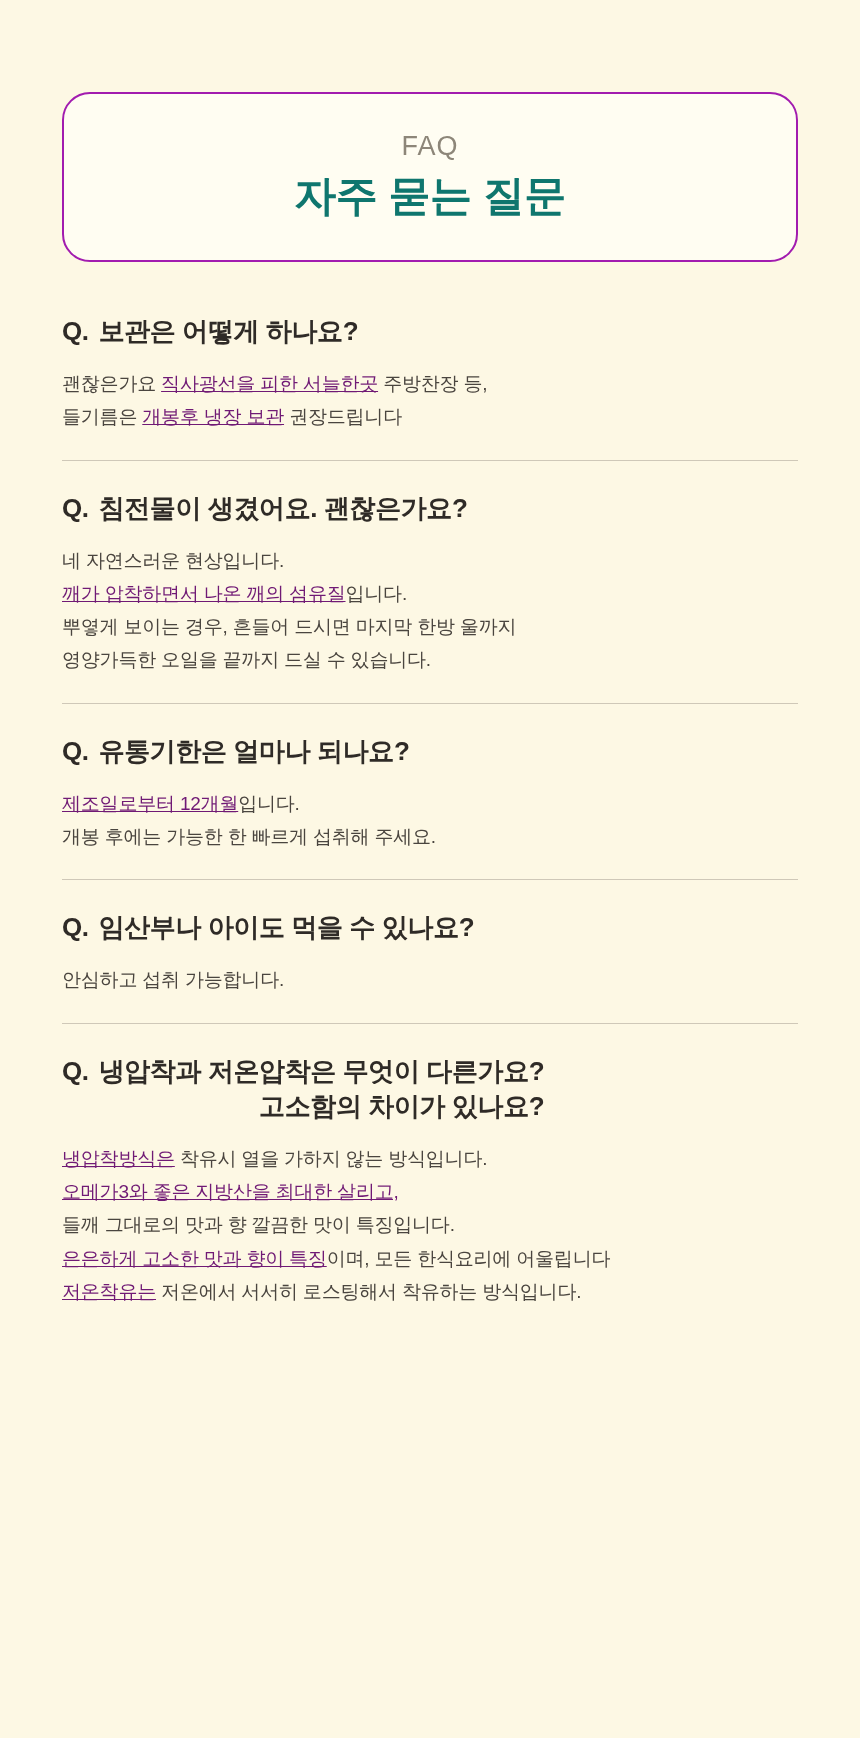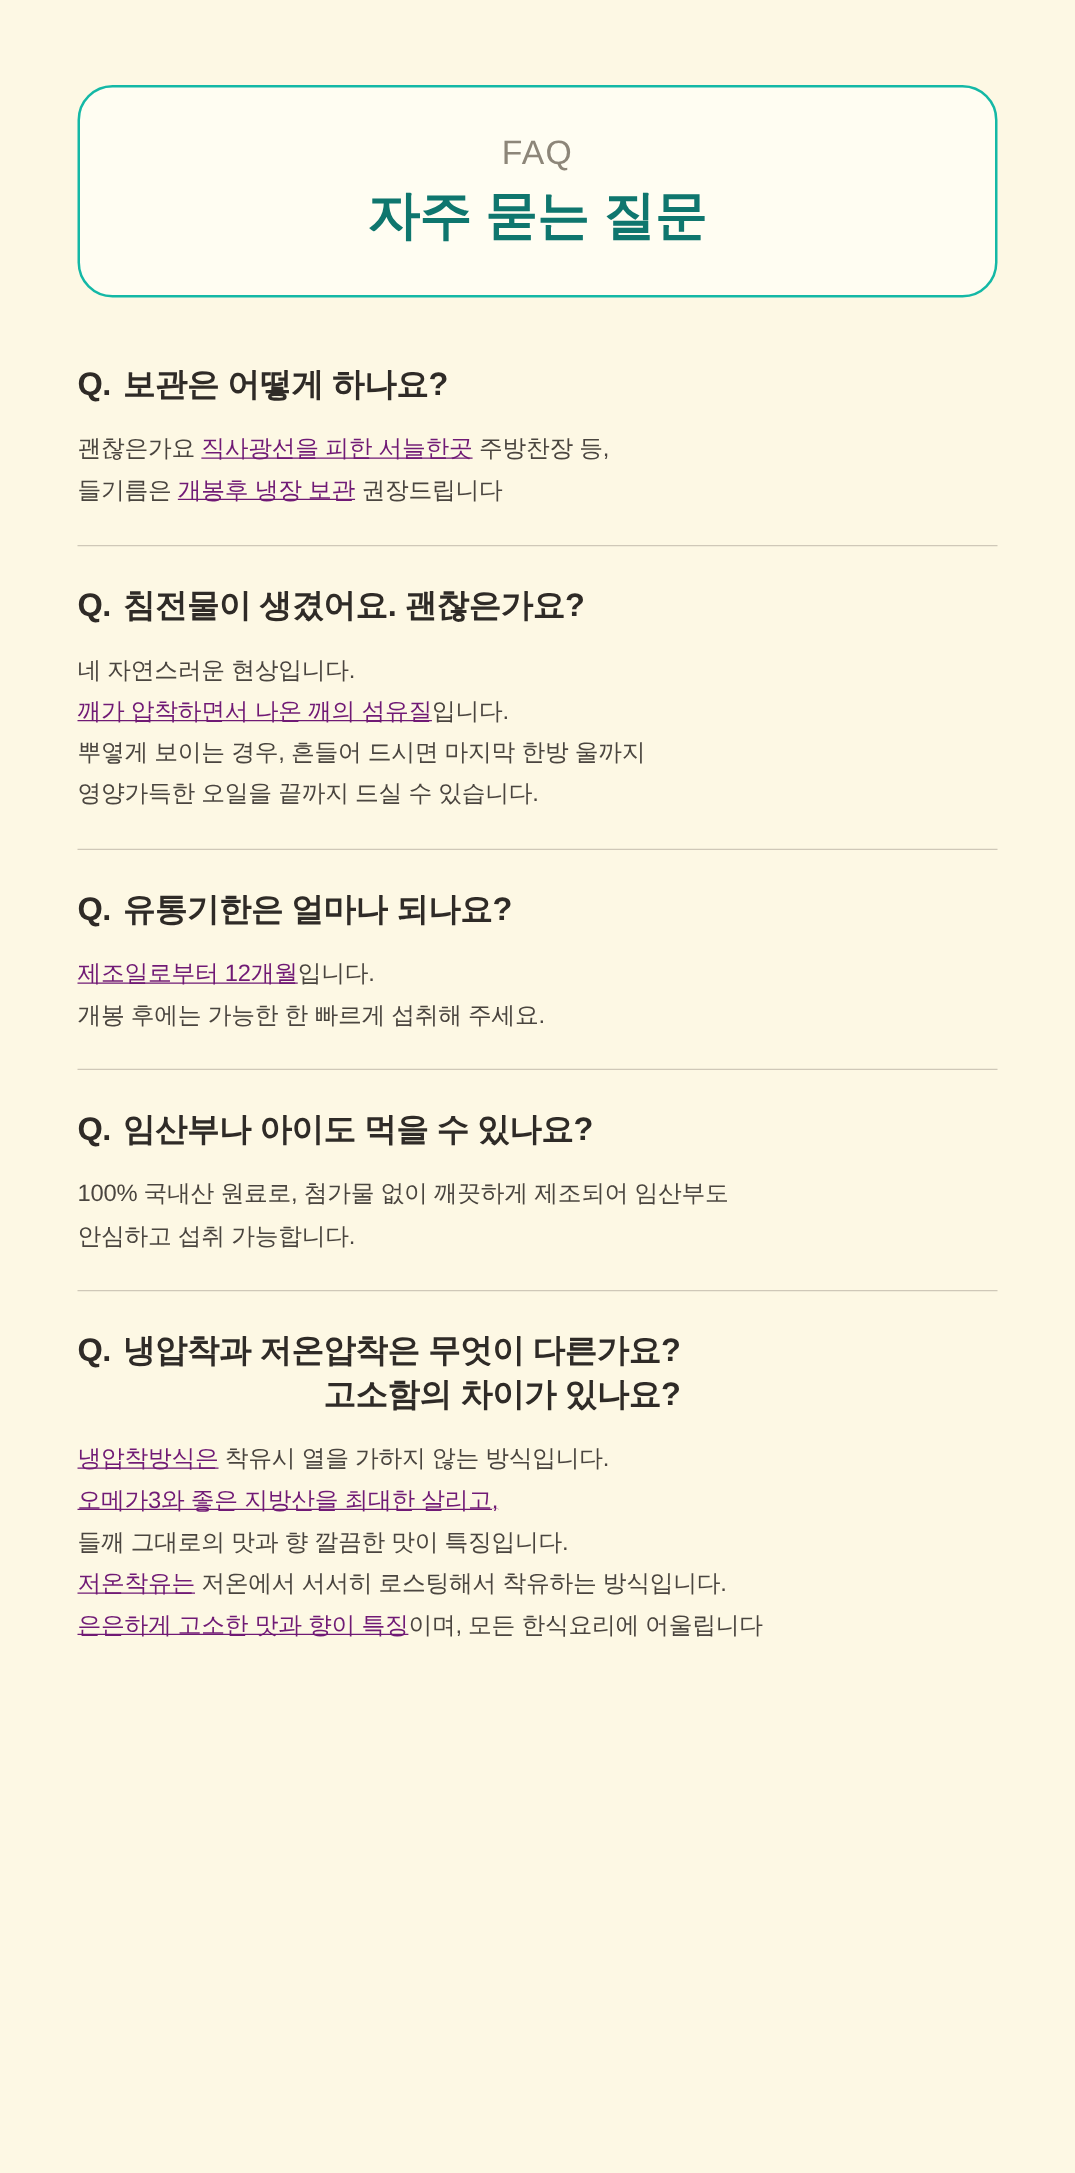--- a/index.html
+++ b/index.html
@@ -17,23 +17,23 @@
   .page {
     width: 860px;
     height: 1738px;
     position: relative;
     box-sizing: border-box;
     padding: 0 62px;
   }
 
   
   .faq-header {
-    margin-top: 68px;
+    margin-top: 92px;
     height: 166px;
-    border: 2px solid #14b8a6;
+    border: 2px solid #a21caf;
     border-radius: 28px;
     background: #fffdf2;
     display: flex;
     flex-direction: column;
     align-items: center;
     justify-content: center;
   }
   .faq-header .eyebrow {
     font-size: 27px;
     color: #8d8679;
@@ -144,34 +144,33 @@
           <div><span class="hl">제조일로부터 12개월</span><span>입니다.</span></div>
           <div><span>개봉 후에는 가능한 한 빠르게 섭취해 주세요.</span></div>
         </div>
       </div>
       <div class="qa-item">
         <div class="qa-question">
           <span class="q-mark">Q.</span>
           <span class="q-text">임산부나 아이도 먹을 수 있나요?</span>
         </div>
         <div class="qa-answer">
-          <div><span>100% 국내산 원료로, 첨가물 없이 깨끗하게 제조되어 임산부도</span></div>
           <div><span>안심하고 섭취 가능합니다.</span></div>
         </div>
       </div>
       <div class="qa-item">
         <div class="qa-question">
           <span class="q-mark">Q.</span>
           <span class="q-text">냉압착과 저온압착은 무엇이 다른가요?
 고소함의 차이가 있나요?</span>
         </div>
         <div class="qa-answer">
           <div><span class="hl">냉압착방식은</span><span> 착유시 열을 가하지 않는 방식입니다.</span></div>
           <div><span class="hl">오메가3와 좋은 지방산을 최대한 살리고,</span></div>
           <div><span>들깨 그대로의 맛과 향 깔끔한 맛이 특징입니다.</span></div>
+          <div><span class="hl">은은하게 고소한 맛과 향이 특징</span><span>이며, 모든 한식요리에 어울립니다</span></div>
           <div><span class="hl">저온착유는</span><span> 저온에서 서서히 로스팅해서 착유하는 방식입니다.</span></div>
-          <div><span class="hl">은은하게 고소한 맛과 향이 특징</span><span>이며, 모든 한식요리에 어울립니다</span></div>
         </div>
       </div>
     </div>
 
 
 </div>
 
 </body></html>

